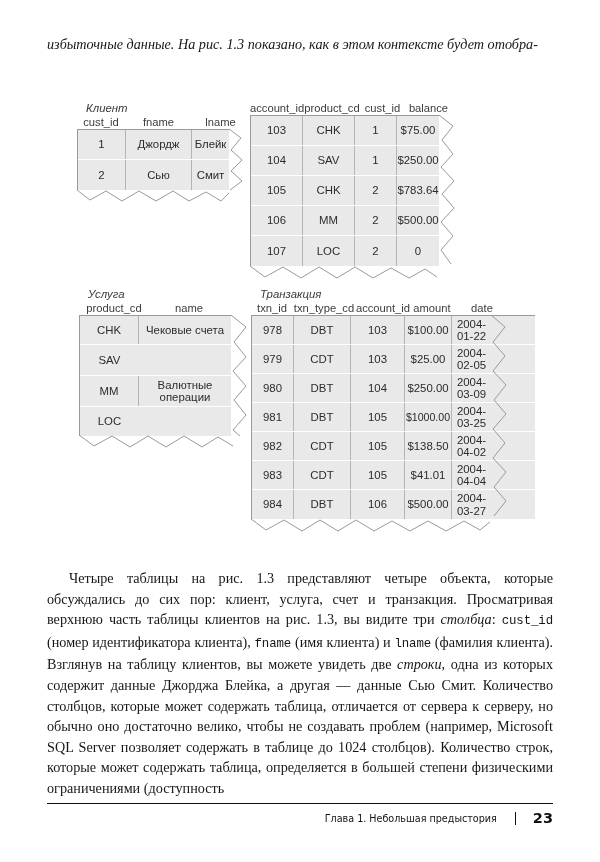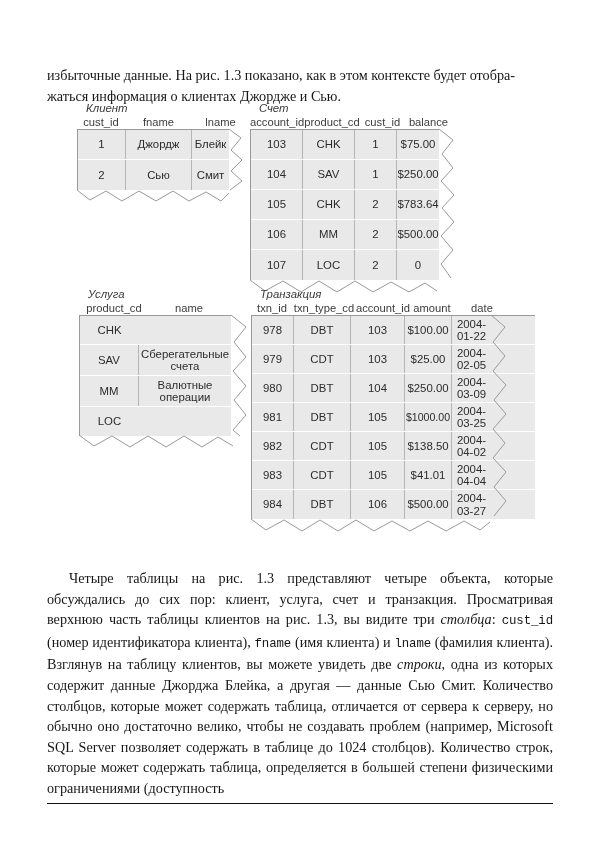--- a/index.html
+++ b/index.html
@@ -29,21 +29,21 @@
   .body-text {
     position: absolute;
     left: 47px;
     width: 506px;
     font-size: 14.2px;
     line-height: 20.6px;
     text-align: justify;
     text-justify: inter-word;
     color: #161616;
   }
-  .body-text.top { top: 65px; }
+  .body-text.top { top: 34px; font-style: italic; }
   .body-text.bottom { top: 568px; }
   .body-text p { margin: 0; }
   .indent { text-indent: 22px; }
   .it { font-style: italic; }
   .mono {
     font-family: "Liberation Mono", "DejaVu Sans Mono", monospace;
     font-size: 12.4px;
     letter-spacing: -0.1px;
   }
 
@@ -176,21 +176,21 @@
     min-width: 18px;
     text-align: right;
   }
 </style>
 </head>
 <body>
 
 <div class="page">
 
   <div class="body-text top">
-    <p><span>избыточные данные. На рис. 1.3 показано, как в этом контексте будет отобра-</span><br><span>жаться информация о клиентах Джордже и Сью.</span></p>
+    <p><span>избыточные данные. На рис. 1.3 показано, как в этом контексте будет отобра-</span><br></p>
   </div>
 
   <div class="figure">
 
     <div class="tablewrap" id="tbl-customer" style="left:77px; top:4px;">
       <div class="tbl-title">Клиент</div>
       <div class="tbl-head">
         <div style="width:48px">cust_id</div>
         <div style="width:67px">fname</div>
         <div style="width:57px">lname</div>
@@ -211,21 +211,20 @@
         <svg class="tear tear-right" width="22" height="64" style="left:151px;">
           <path d="M1,1 L13,10 L3,22 L14,32 L3,43 L14,53 L2,62"></path>
         </svg>
         <svg class="tear tear-bottom" width="168" height="16" style="top:60px;">
           <path d="M1,1 L14,11 L30,2 L46,12 L63,2 L80,12 L97,2 L113,12 L130,3 L145,12 L153,4"></path>
         </svg>
       </div>
     </div>
 
     <div class="tablewrap" id="tbl-account" style="left:250px; top:4px;">
-      <div class="tbl-title">Счет</div>
       <div class="tbl-head">
         <div style="width:54px">account_id</div>
         <div style="width:56px">product_cd</div>
         <div style="width:45px">cust_id</div>
         <div style="width:47px">balance</div>
       </div>
       <div class="grid-holder">
         <div class="grid" style="width:189px">
           <div class="row" style="height:30px">
             <div class="cell" style="width:52px">103</div>
@@ -270,24 +269,24 @@
     <div class="tablewrap" id="tbl-product" style="left:79px; top:190px;">
       <div class="tbl-title">Услуга</div>
       <div class="tbl-head">
         <div style="width:70px">product_cd</div>
         <div style="width:80px">name</div>
       </div>
       <div class="grid-holder">
         <div class="grid" style="width:152px">
           <div class="row" style="height:29px">
             <div class="cell" style="width:59px">CHK</div>
+            <div class="cell two-line" style="width:92px">Чековые счета</div>
           </div>
           <div class="row" style="height:31px">
             <div class="cell" style="width:59px">SAV</div>
-            <div class="cell two-line" style="width:92px">Сберегательные счета</div>
           </div>
           <div class="row" style="height:31px">
             <div class="cell" style="width:59px">MM</div>
             <div class="cell two-line" style="width:92px">Валютные операции</div>
           </div>
           <div class="row" style="height:29px">
             <div class="cell" style="width:59px">LOC</div>
           </div>
         </div>
         <svg class="tear tear-right" width="24" height="124" style="left:151px;">
@@ -370,14 +369,19 @@
     </div>
 
   </div>
 
 
   <div class="body-text bottom">
     <p class="indent"><span>Четыре таблицы на рис. 1.3 представляют четыре объекта, которые обсуждались до сих пор: клиент, услуга, счет и транзакция. Просматривая верхнюю часть таблицы клиентов на рис. 1.3, вы видите три </span><span class="it">столбца</span><span>: </span><span class="mono">cust_id</span><span> (номер идентификатора клиента), </span><span class="mono">fname</span><span> (имя клиента) и </span><span class="mono">lname</span><span> (фамилия клиента). Взглянув на таблицу клиентов, вы можете увидеть две </span><span class="it">строки</span><span>, одна из которых содержит данные Джорджа Блейка, а другая — данные Сью Смит. Количество столбцов, которые может содержать таблица, отличается от сервера к серверу, но обычно оно достаточно велико, чтобы не создавать проблем (например, Microsoft SQL Server позволяет содержать в таблице до 1024 столбцов). Количество строк, которые может содержать таблица, определяется в большей степени физическими ограничениями (доступность</span></p>
   </div>
 
   <div class="footer-rule"></div>
+  <div class="footer">
+    <span class="footer-chapter">Глава 1. Небольшая предыстория</span>
+    <span class="footer-sep"></span>
+    <span class="footer-page">23</span>
+  </div>
 
 </div>
 
 </body></html>

